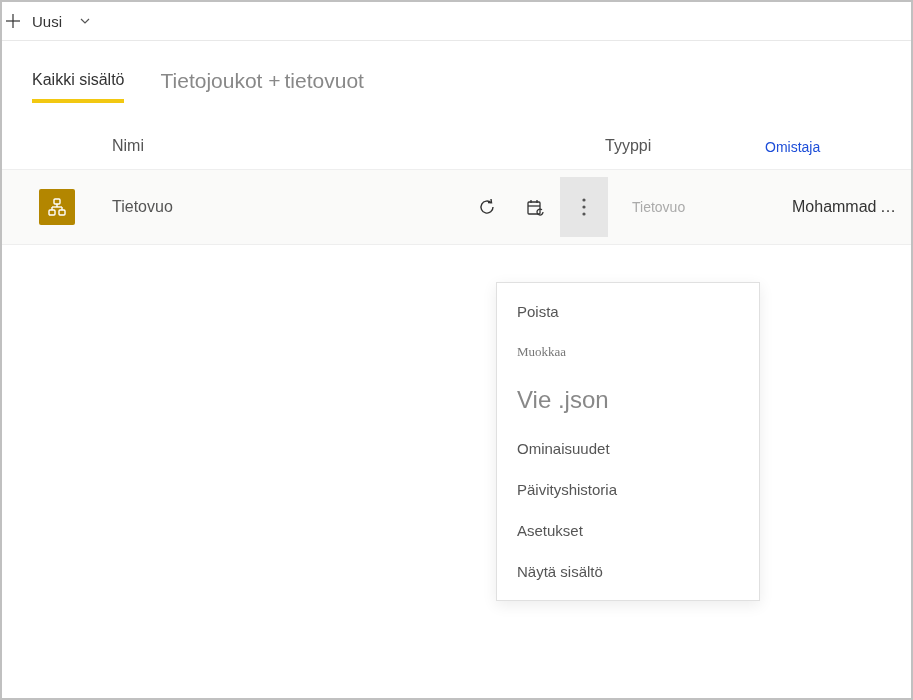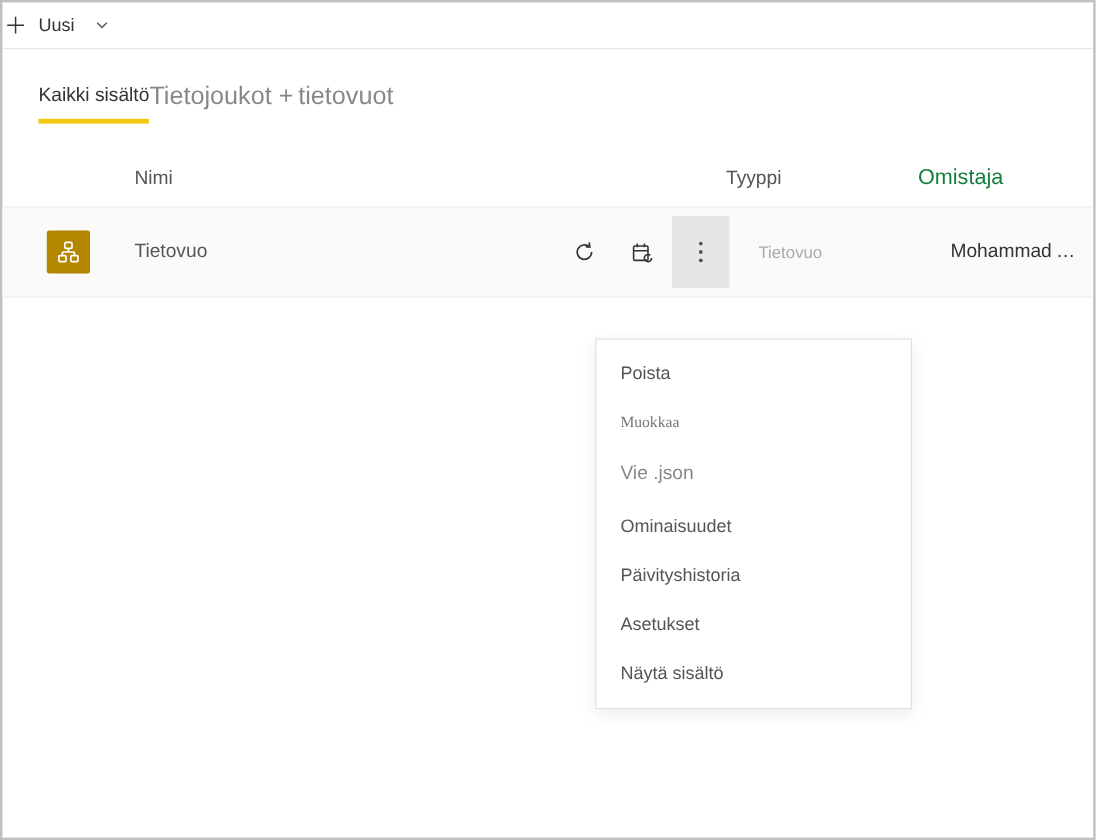--- a/index.html
+++ b/index.html
@@ -42,20 +42,21 @@
       height: 14px;
       display: flex;
       align-items: center;
       justify-content: center;
       margin-left: 6px;
     }
     .tabs {
       display: flex;
       align-items: center;
       padding: 28px 30px 0 30px;
+      gap: 36px;
     }
     .tab {
       color: #666;
       font-size: 16px;
       padding-bottom: 10px;
       cursor: pointer;
     }
     .tab.active {
       color: #333;
       border-bottom: 4px solid #f2c811;
@@ -85,22 +86,22 @@
     .col-name {
       flex: 0 0 448px;
       padding-left: 0;
     }
     .col-type {
       flex: 0 0 160px;
       margin-left: 45px;
     }
     .col-owner {
       flex: 1;
-      font-size: 18px;
-      color: #15803d;
+      font-size: 14px;
+      color: #1d4ed8;
     }
     .table-row {
       display: flex;
       align-items: center;
       background: #fafaf9;
       border-top: 1px solid #eee;
       border-bottom: 1px solid #eee;
       height: 76px;
       justify-content: flex-end;
     }
@@ -184,21 +185,21 @@
       color: #555;
       font-size: 15px;
       cursor: pointer;
     }
     .menu-item.small {
       font-size: 13px;
       color: #777;
       font-family: Liberation Serif, serif;
     }
     .menu-item.large {
-      font-size: 16px;
+      font-size: 24px;
       color: #888;
       padding: 14px 20px;
     }
   </style>
 </head>
 <body>
 
 <div class="toolbar">
   <div class="plus-icon">
     <svg width="16" height="16" viewBox="0 0 16 16">

